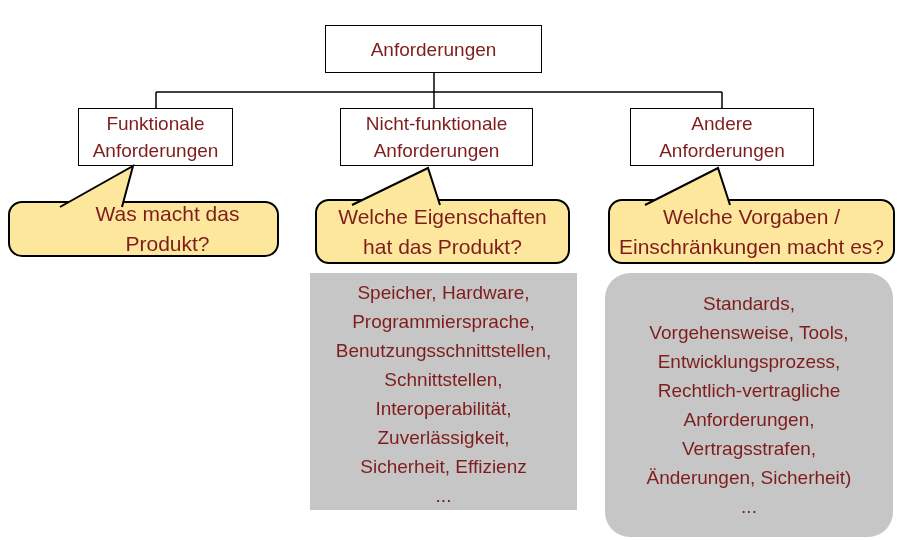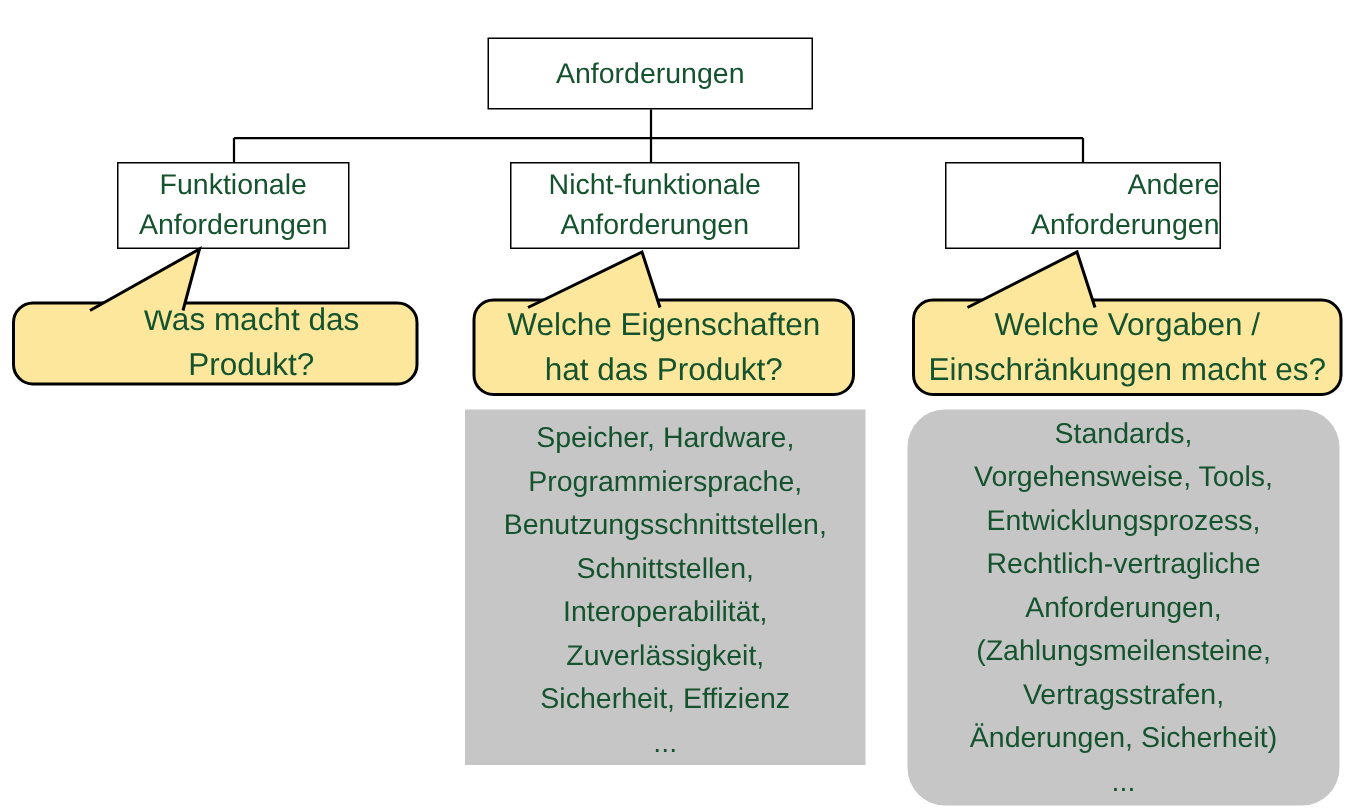--- a/index.html
+++ b/index.html
@@ -1,18 +1,18 @@
 <!DOCTYPE html>
 <html style="--callout-fill: #fce79d; --detail-fill: #c6c6c6; --line-color: #000000;"><head>
 <meta charset="utf-8">
 <style>
   html,body{margin:0;padding:0;background:#ffffff;}
   .canvas{
     position:relative;width:898px;height:540px;background:#ffffff;
-    font-family:"Liberation Sans","DejaVu Sans",sans-serif;color:#14532d;
+    font-family:"Liberation Sans","DejaVu Sans",sans-serif;color:#7f1d1d;
     overflow:hidden;
   }
   .node-box{
     position:absolute;background:#fff;border:1.6px solid #000;
     display:flex;flex-direction:column;align-items:center;justify-content:center;
     text-align:center;font-size:19px;line-height:27px;box-sizing:border-box;
   }
   .callout{
     position:absolute;background:var(--callout-fill,#fce79d);
     border:2px solid #000;border-radius:14px;box-sizing:border-box;
@@ -41,21 +41,21 @@
   </div>
 
   <div class="node-box" style="left:78px;top:108px;width:155px;height:58px;text-align:center;">
     <span>Funktionale</span>
     <span>Anforderungen</span>
   </div>
   <div class="node-box" style="left:340px;top:108px;width:193px;height:58px;">
     <span>Nicht-funktionale</span>
     <span>Anforderungen</span>
   </div>
-  <div class="node-box" style="left:630px;top:108px;width:184px;height:58px;align-items:flex-end;">
+  <div class="node-box" style="left:630px;top:108px;width:184px;height:58px;">
     <span>Andere</span>
     <span>Anforderungen</span>
   </div>
 
   <div class="callout" style="left:8px;top:201px;width:271px;height:56px;padding-left:48px;">
     <span>Was macht das Produkt?</span>
   </div>
   <div class="callout" style="left:315px;top:199px;width:255px;height:65px;">
     <span>Welche Eigenschaften</span>
     <span>hat das Produkt?</span>
@@ -74,21 +74,20 @@
     <span>Zuverlässigkeit,</span>
     <span>Sicherheit, Effizienz</span>
     <span>...</span>
   </div>
   <div class="detail-box" style="left:605px;top:273px;width:288px;height:264px;border-radius:25px;">
     <span>Standards,</span>
     <span>Vorgehensweise, Tools,</span>
     <span>Entwicklungsprozess,</span>
     <span>Rechtlich-vertragliche</span>
     <span>Anforderungen,</span>
-    <span>(Zahlungsmeilensteine,</span>
     <span>Vertragsstrafen,</span>
     <span>Änderungen, Sicherheit)</span>
     <span>...</span>
   </div>
 
   <svg class="overlay-svg" viewBox="0 0 898 540">
 
     <line class="conn" x1="434" y1="73" x2="434" y2="92"></line>
     <line class="conn" x1="156" y1="92" x2="722" y2="92"></line>
     <line class="conn" x1="156" y1="92" x2="156" y2="108"></line>

